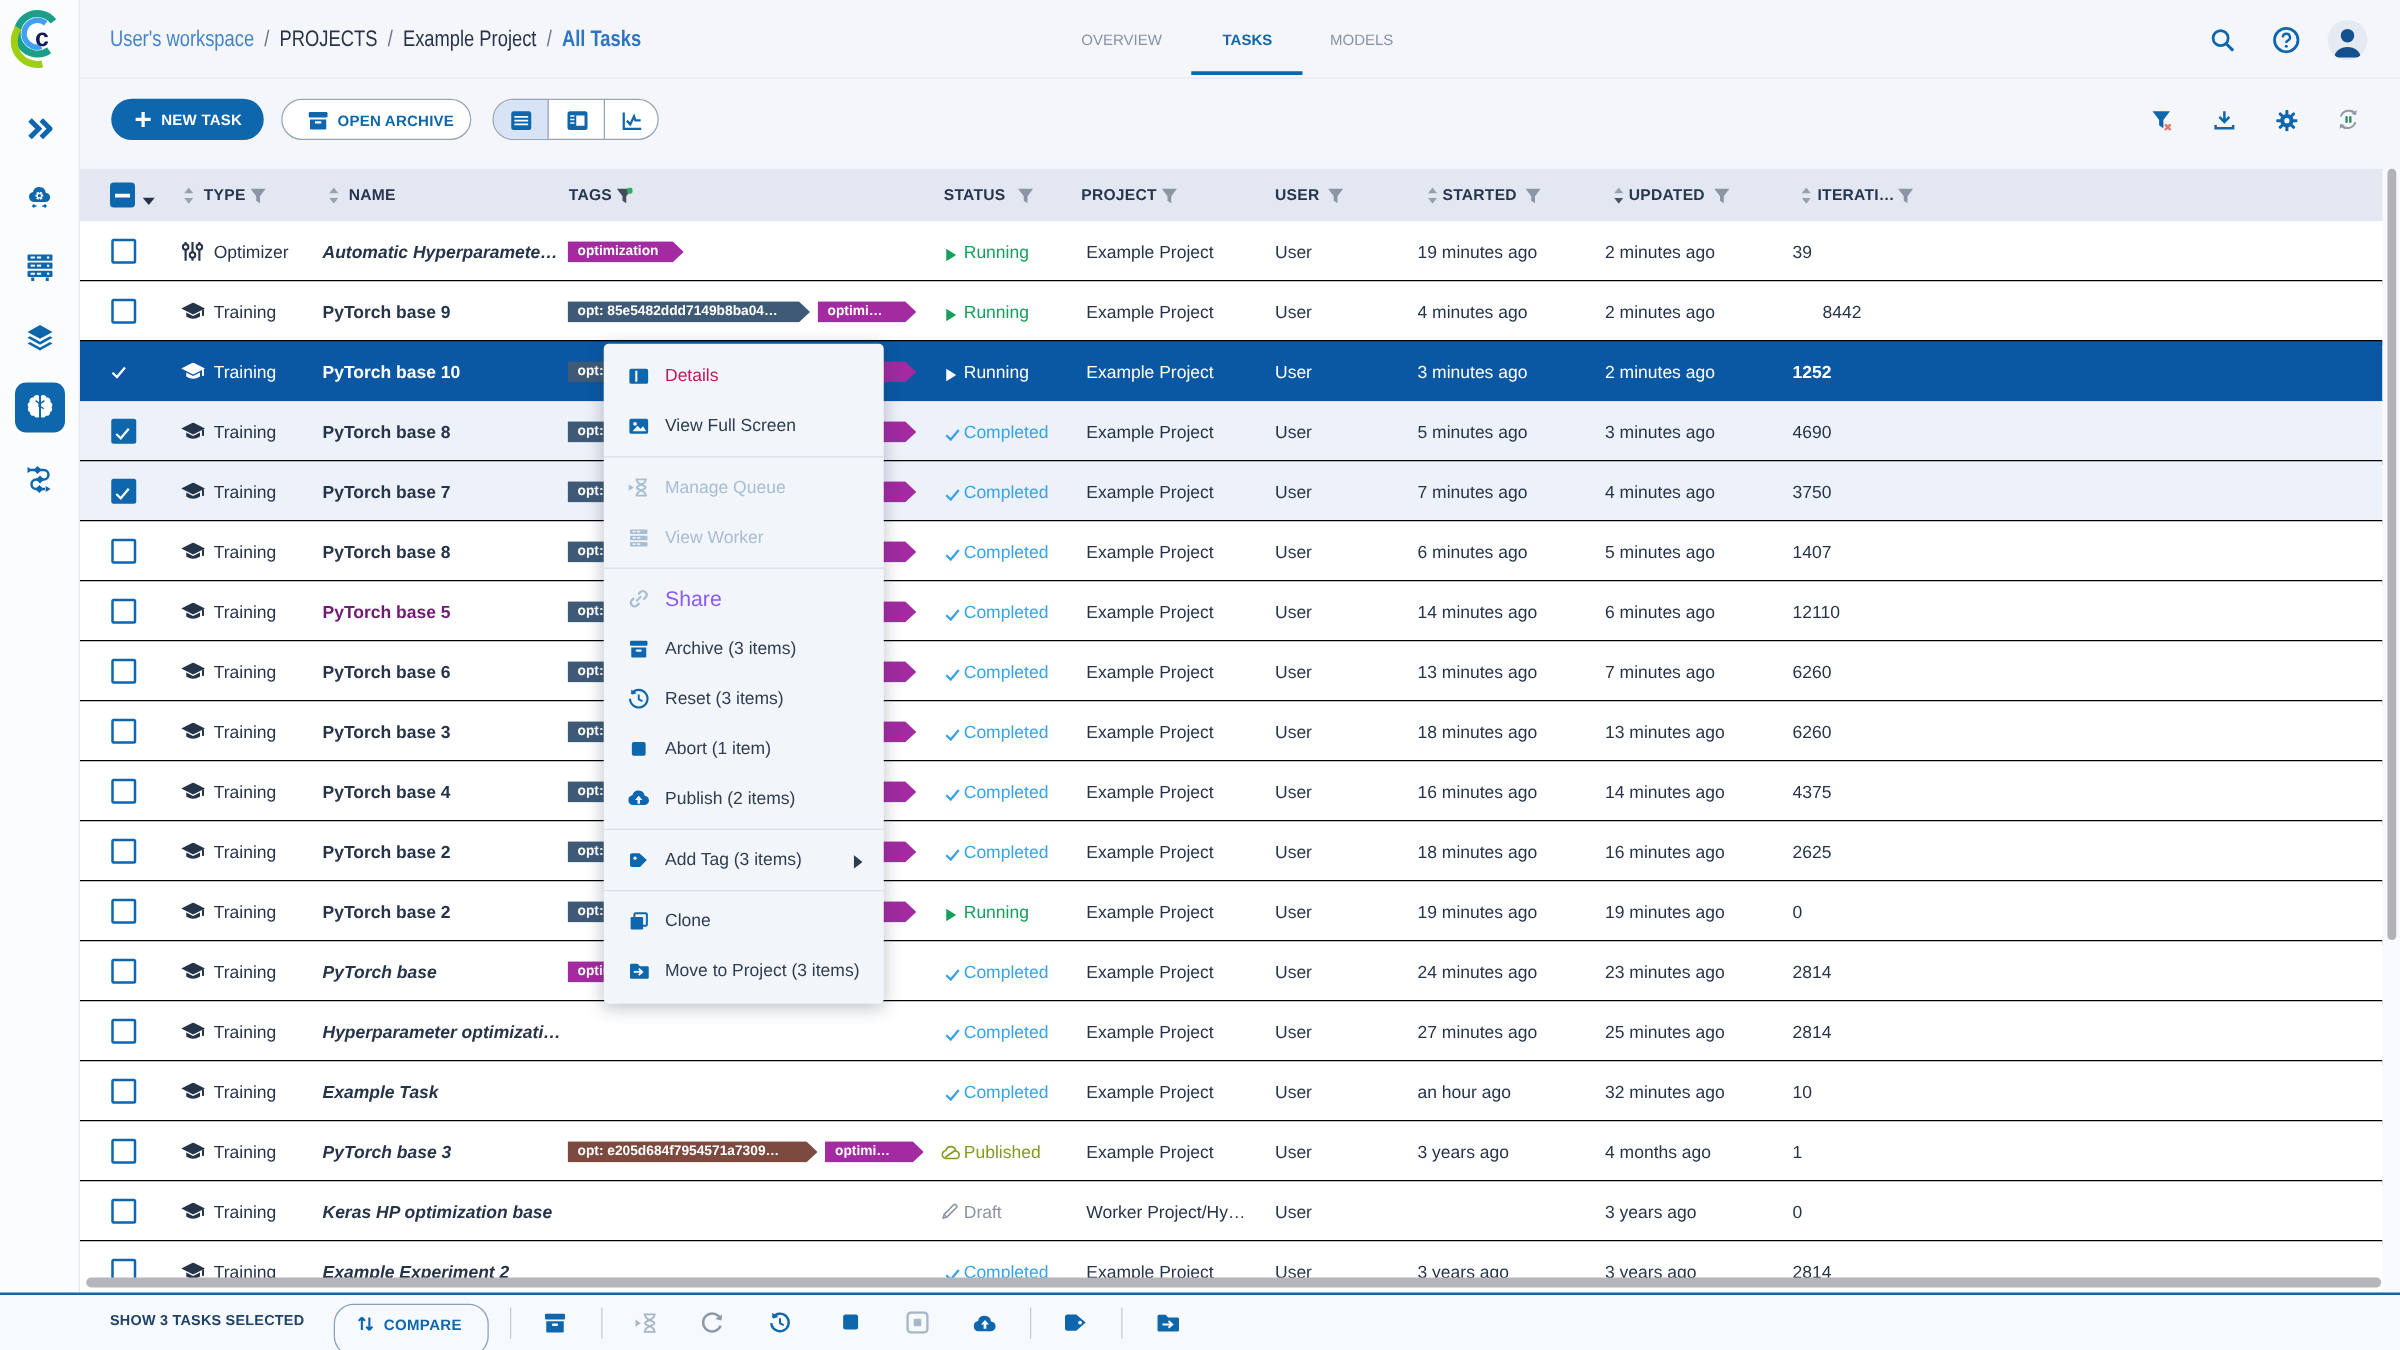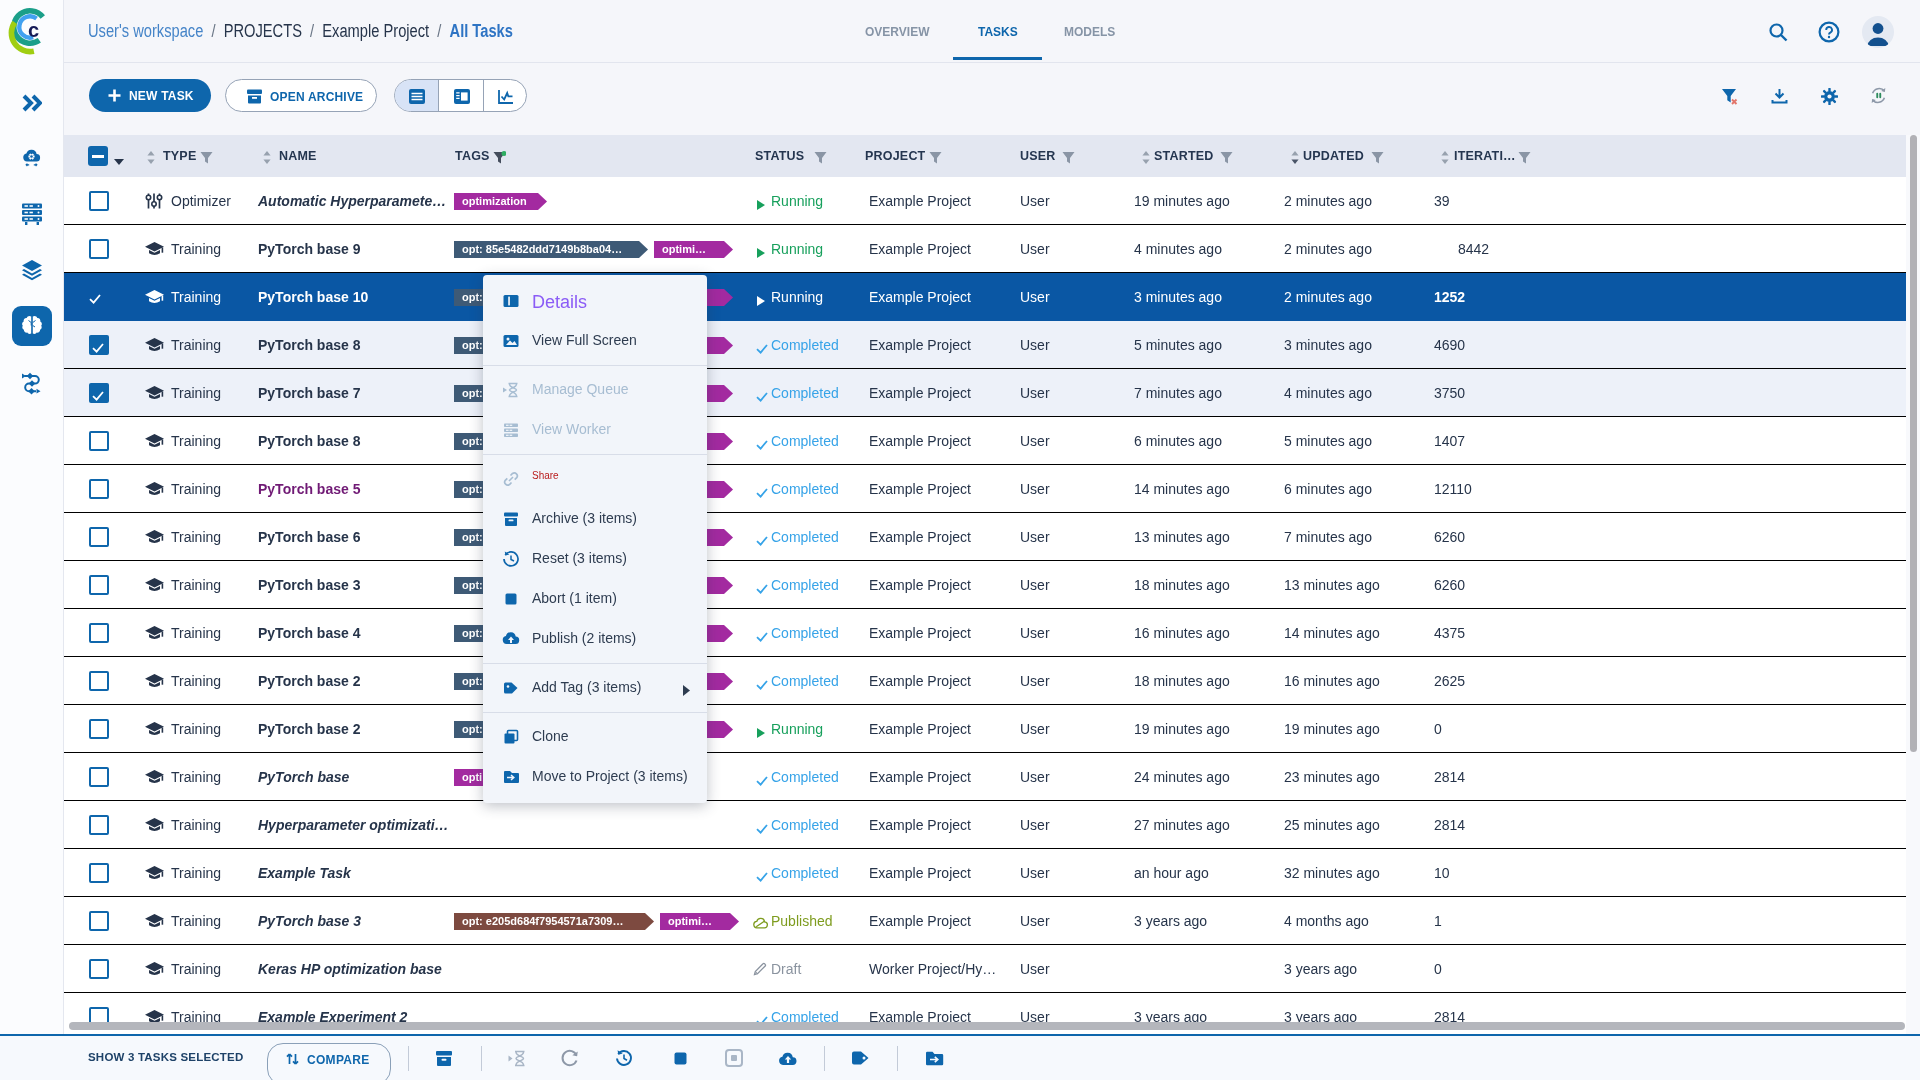--- a/index.html
+++ b/index.html
@@ -13,21 +13,21 @@
 .row{position:absolute;left:64px;width:1842px;height:47px;background:#fff;border-bottom:4px solid #000000}
 .rsel{background:#0a57a4;border-bottom:1px solid #0a57a4}
 .rchk{background:#edf1f9}
 .ct{top:16px;font-size:14px;white-space:nowrap}
 .cn{top:16px;font-size:14px;font-weight:bold;white-space:nowrap}
 .cbe{width:16px;height:16px;border:2px solid #0e66ac;border-radius:2px;background:#fff}
 .cbf{width:20px;height:20px;background:#0e66ac;border-radius:2px}
 .tag{position:absolute;top:16px;height:17px;color:#fff;font-size:11px;font-weight:bold;
   line-height:17px;padding-left:8px;white-space:nowrap;overflow:hidden;box-sizing:border-box;
   clip-path:polygon(0 0,calc(100% - 9px) 0,100% 50%,calc(100% - 9px) 100%,0 100%)}
-.tab{position:absolute;top:0;height:62px;line-height:64px;font-size:12px;font-weight:bold;letter-spacing:0}
+.tab{position:absolute;top:0;height:62px;line-height:64px;font-size:12px;font-weight:normal;letter-spacing:0}
 #menu{position:absolute;left:483px;top:275px;width:224px;height:528px;background:#f2f5fa;
   border-radius:4px;box-shadow:0 3px 14px rgba(40,50,70,.3);z-index:50}
 .mitem{position:absolute;left:0;width:224px;height:40px}
 .msep{position:absolute;left:0;width:224px;height:1px;background:#d8dde8}
 #sidebar{position:absolute;left:0;top:0;width:63px;height:1034px;background:#fbfcfe;border-right:1px solid #e4e7ef}
 #footer{position:absolute;left:0;top:1034px;width:1920px;height:46px;background:#f6f9fd;border-top:2px solid #0e66ac;box-sizing:border-box}
 #hthumb{position:absolute;left:69px;top:1022px;width:1836px;height:8px;background:#b4b6bc;border-radius:4px}
 #vtrack{position:absolute;left:1906px;top:135px;width:14px;height:899px;background:#f8f9fc}
 #vthumb{position:absolute;left:1910px;top:135px;width:7px;height:617px;background:#b1b1b6;border-radius:4px}
 </style></head>
@@ -562,21 +562,21 @@
     </div>
     <div id="vtrack"></div>
     <div id="vthumb"></div>
     <div id="hthumb"></div>
     <div id="menu">
       <div class="mitem" style="top:6px">
         <span class="ab" style="left:19px;top:11px"><svg width="18" height="18" viewBox="0 0 18 18">
             <rect x="1.5" y="3" width="15" height="12" rx="1.5" fill="#0e66ac"></rect>
             <rect x="6.2" y="4.6" width="1.7" height="8.8" fill="#f2f5fa"></rect>
           </svg></span>
-        <span class="ab" style="left:49px;top:11px;font-size:18px;color:#8b5cf6">Details</span>
+        <span class="ab" style="left:49px;top:11px;font-size:14px;color:#be185d">Details</span>
       </div>
       <div class="mitem" style="top:46px">
         <span class="ab" style="left:19px;top:11px"><svg width="18" height="18" viewBox="0 0 18 18">
             <rect x="1.5" y="3" width="15" height="12" rx="1.5" fill="#0e66ac"></rect>
             <circle cx="6" cy="7" r="1.5" fill="#f2f5fa"></circle>
             <path d="M4 13 L8 8.5 L10.5 11 L12.5 9 L15 13 Z" fill="#f2f5fa"></path>
           </svg></span>
         <span class="ab" style="left:49px;top:11px;font-size:14px;color:#2e3c50">View Full Screen</span>
       </div>
       <div class="msep" style="top:90px"></div>
@@ -600,21 +600,21 @@
             <rect x="7.6" y="13.7" width="2.6" height="1.2" fill="#f2f5fa"></rect>
           </svg></span>
         <span class="ab" style="left:49px;top:11px;font-size:14px;color:#a7bdd2">View Worker</span>
       </div>
       <div class="msep" style="top:179px"></div>
       <div class="mitem" style="top:184px">
         <span class="ab" style="left:19px;top:11px"><svg width="18" height="18" viewBox="0 0 18 18">
             <path d="M7 11 L11 7" stroke="#a7bdd2" stroke-width="1.6"></path>
             <path d="M8.5 5.5 L10.5 3.5 a3 3 0 0 1 4.2 4.2 L12.7 9.7 M9.5 12.5 L7.5 14.5 a3 3 0 0 1 -4.2 -4.2 L5.3 8.3" stroke="#a7bdd2" stroke-width="1.7" fill="none"></path>
           </svg></span>
-        <span class="ab" style="left:49px;top:11px;font-size:10px;color:#b91c1c">Share</span>
+        <span class="ab" style="left:49px;top:11px;font-size:17px;color:#8b5cf6">Share</span>
       </div>
       <div class="mitem" style="top:224px">
         <span class="ab" style="left:19px;top:11px"><svg width="18" height="18" viewBox="0 0 18 18">
             <rect x="2" y="2.5" width="14" height="4" rx="1" fill="#0e66ac"></rect>
             <path d="M3 8 L15 8 L15 15 a1 1 0 0 1 -1 1 L4 16 a1 1 0 0 1 -1 -1 Z" fill="#0e66ac"></path>
             <rect x="6.5" y="9.5" width="5" height="1.8" rx="0.9" fill="#f2f5fa"></rect>
           </svg></span>
         <span class="ab" style="left:49px;top:11px;font-size:14px;color:#2e3c50">Archive (3 items)</span>
       </div>
       <div class="mitem" style="top:264px">

